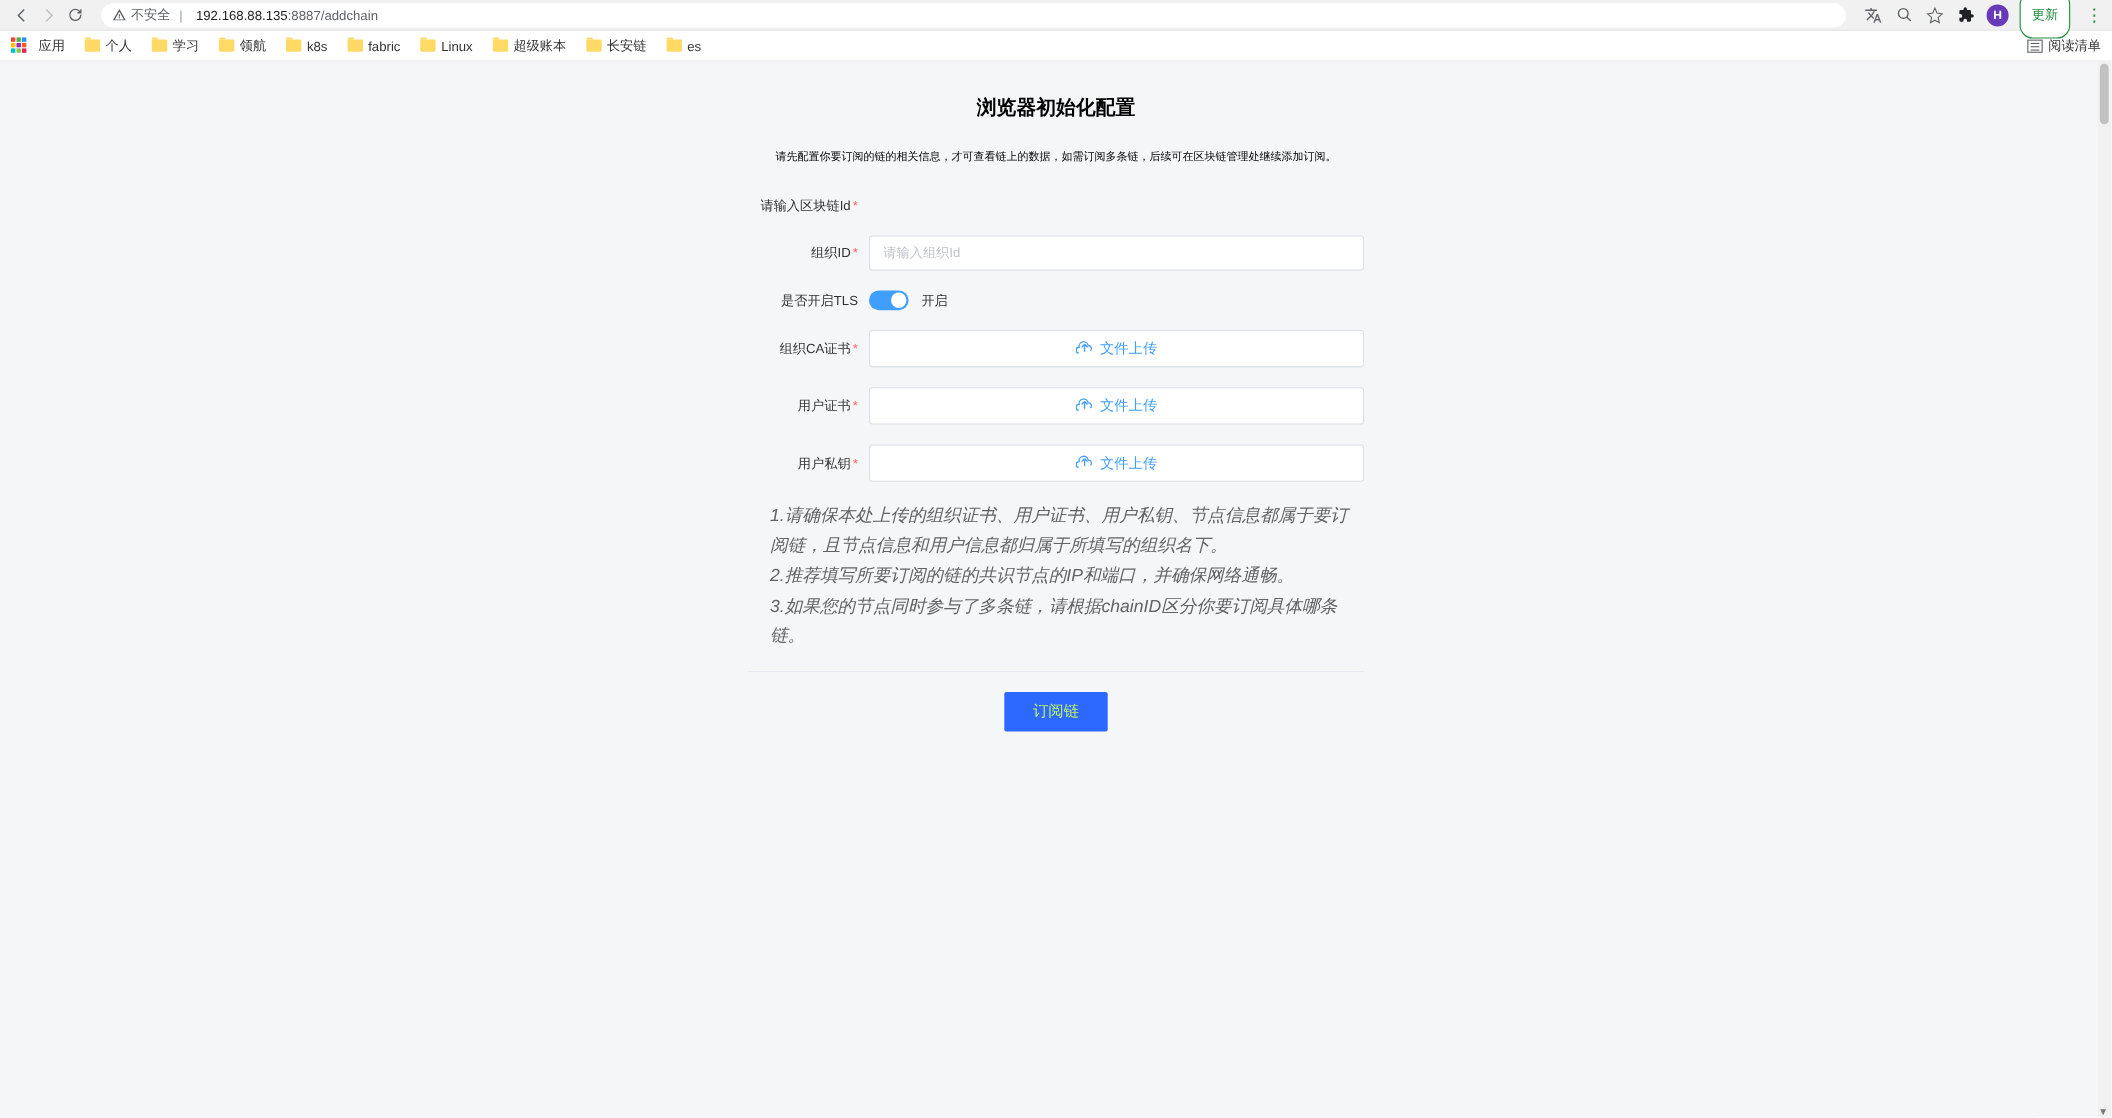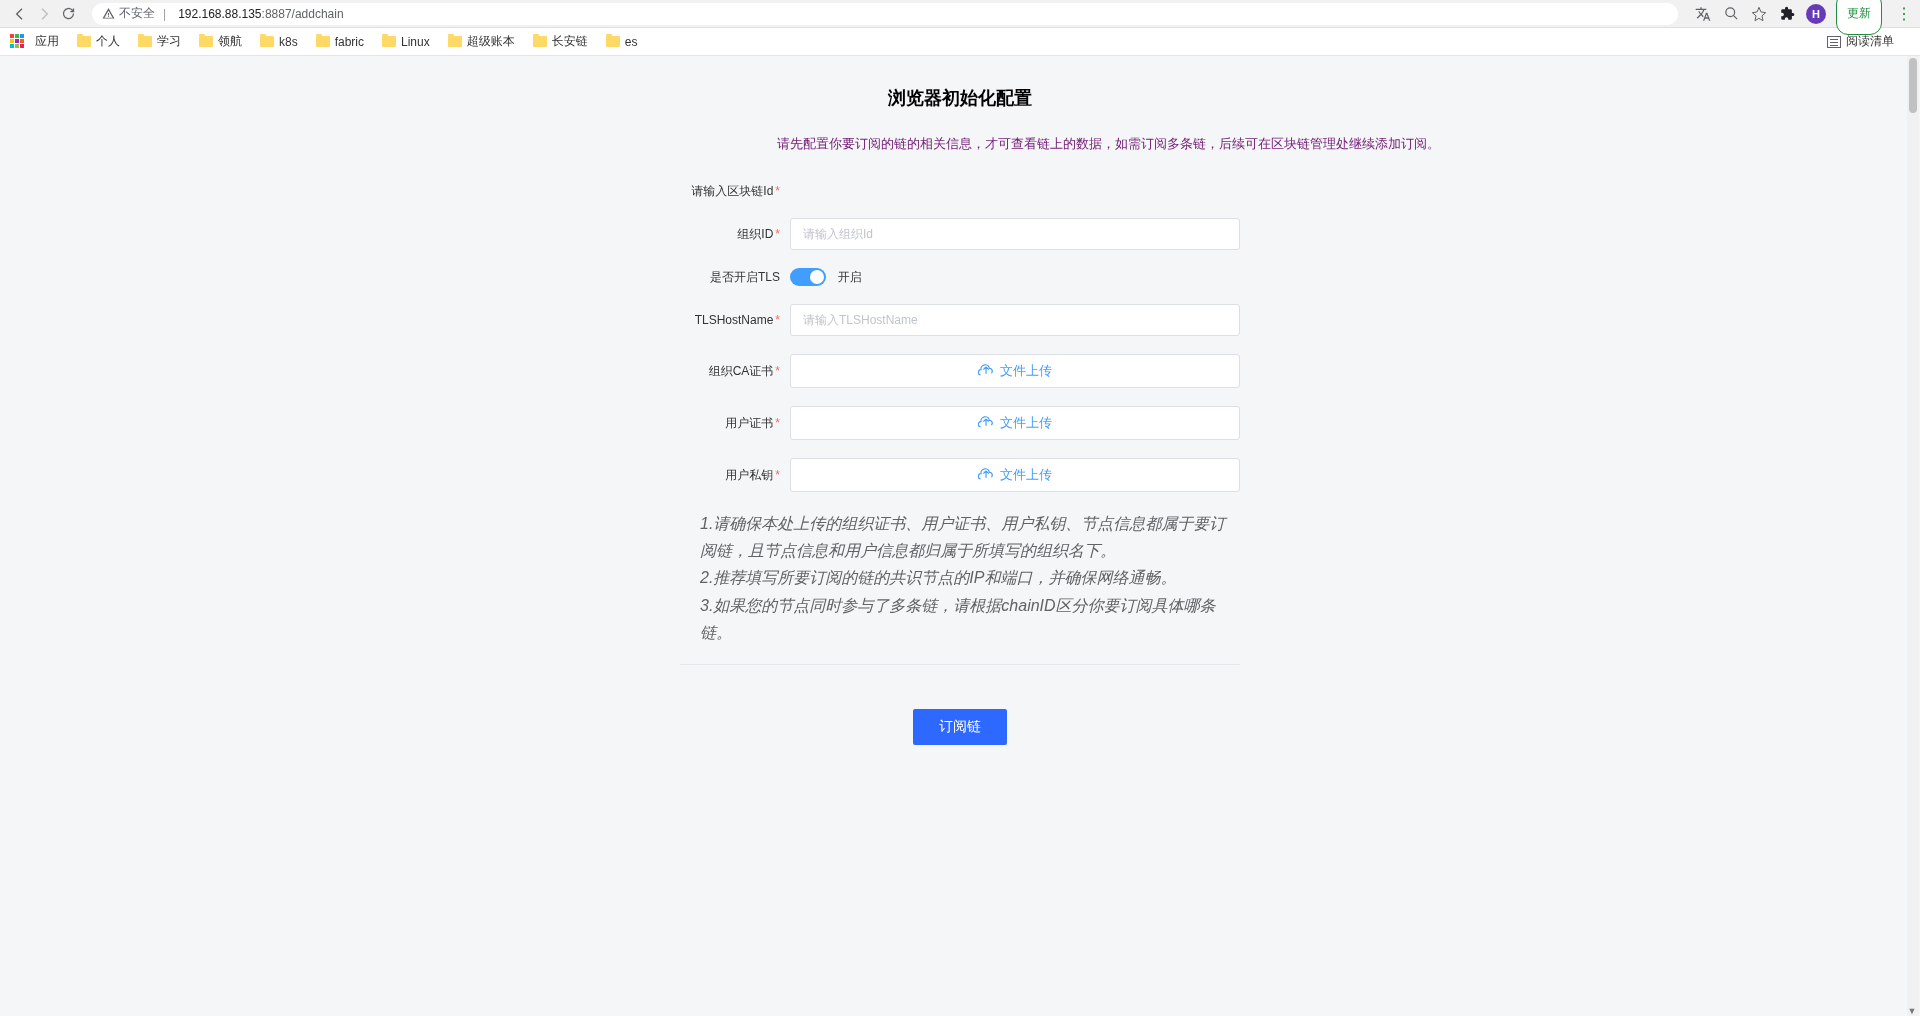--- a/index.html
+++ b/index.html
@@ -28,42 +28,42 @@
   .folder-icon { width:14px; height:11px; background:#ffd966; border-radius:1px; position:relative; }
   .folder-icon::before { content:''; position:absolute; top:-2px; left:0; width:6px; height:2px; background:#ffd966; border-radius:1px 1px 0 0;}
   .bm-right { margin-left:auto; display:flex; align-items:center; gap:6px; }
   .list-icon { width:14px; height:12px; border:1px solid #5f6368; position:relative;}
   .list-icon::before{content:'';position:absolute;top:2px;left:2px;right:2px;height:1px;background:#5f6368;box-shadow:0 3px 0 #5f6368,0 6px 0 #5f6368;}
 
   
   .page { background: #f5f6f7; min-height: calc(1016px - 56px); padding-top: 30px; position:relative;}
   .page-inner { width: 960px; margin: 0 auto; }
   .title { font-size: 18px; font-weight: bold; text-align: center; color:#000; }
-  .subtitle { text-align: right; font-size: 13px; color: #701a75; margin-top: 25px; }
+  .subtitle { text-align: center; font-size: 10px; color: #000000; margin-top: 25px; }
 
   .form { width: 560px; margin: 30px auto 0; }
   .form-row { display:flex; align-items:center; margin-bottom: 18px; }
   .form-label { width: 110px; text-align: right; font-size: 12px; color: #333; padding-right: 10px; position:relative;}
   .required::after { content:'*'; color:#f56c6c; margin-left:2px;}
   .form-control { flex:1; }
   .input { width:100%; height:32px; border:1px solid #dcdfe6; border-radius:3px; padding:0 12px; font-size:12px; color:#606266; background:#fff; outline:none;}
   .input::placeholder { color:#c0c4cc; }
 
   .switch { width:36px; height:18px; background:#409eff; border-radius:10px; position:relative; cursor:pointer; display:inline-block; vertical-align:middle;}
   .switch::after { content:''; width:14px; height:14px; background:#fff; border-radius:50%; position:absolute; top:2px; right:2px;}
   .switch-label { font-size:12px; margin-left:8px; vertical-align:middle;}
 
   .upload-box { width:100%; height:34px; border:1px solid #dcdfe6; border-radius:3px; background:#fff; display:flex; align-items:center; justify-content:center; gap:6px; color:#409eff; font-size:13px; cursor:pointer;}
   .upload-icon { width:16px; height:16px; }
 
   .tips { font-size:16px; color:#606266; line-height:1.7; padding-left: 20px; margin-top:2px;font-style:italic;}
   .divider { border-top:1px solid #e4e7ed; margin: 18px 0;}
 
   .submit-wrap { text-align:center; margin-top: 18px;}
-  .submit-btn { background:#2d68ff; color:#ffffff; border:none; border-radius:2px; padding: 9px 26px; font-size:14px; cursor:pointer;margin-top:26px;}
+  .submit-btn { background:#2d68ff; color:#bef264; border:none; border-radius:2px; padding: 9px 26px; font-size:14px; cursor:pointer;}
 
   .scrollbar-track { position:absolute; right:1px; top:0; width:12px; height:100%; background:#f1f1f1;}
   .scrollbar-thumb { position:absolute; right:2px; top:2px; width:8px; height:55px; background:#c1c1c1; border-radius:4px;}
   .scroll-arrow { position:absolute; right:2px; width:10px; height:10px; color:#777; font-size:9px; display:flex; align-items:center; justify-content:center;}
 </style>
 </head>
 <body>
 
 <div class="chrome-toolbar">
   <div class="nav-btn">
@@ -167,21 +167,21 @@
     </div>
   <div class="bm-item">
       <div class="folder-icon"></div>
       <span>长安链</span>
     </div>
   <div class="bm-item">
       <div class="folder-icon"></div>
       <span>es</span>
     </div>
   <div class="bm-right">
-    <div class="bm-item" style="margin-right:16px;">
+    <div class="bm-item" style="margin-right:0;">
       <div class="list-icon"></div>
       <span>阅读清单</span>
     </div>
   </div>
 </div>
 
 <div class="page">
   <div class="scrollbar-track">
     <div class="scroll-arrow" style="top:0;">▲</div>
     <div class="scrollbar-thumb"></div>
@@ -205,24 +205,20 @@
       </div>
 
       <div class="form-row">
         <div class="form-label">是否开启TLS</div>
         <div class="form-control">
           <span class="switch"></span>
           <span class="switch-label">开启</span>
         </div>
       </div>
 
-      <div class="form-row">
-        <div class="form-label required">TLSHostName</div>
-        <div class="form-control"><input class="input" placeholder="请输入TLSHostName" style=""></div>
-      </div>
 
       <div class="form-row">
         <div class="form-label required">组织CA证书</div>
         <div class="form-control">
           <div class="upload-box">
             <svg class="upload-icon" viewBox="0 0 24 24">
                 <path fill="none" stroke="#409eff" stroke-width="1.8" d="M12 16V6m0 0l-4 4m4-4l4 4M4 18a4 4 0 0 1 .5-7.97A6 6 0 0 1 17 8a4 4 0 0 1 3 7"></path>
               </svg>
             <span>文件上传</span>
           </div>

